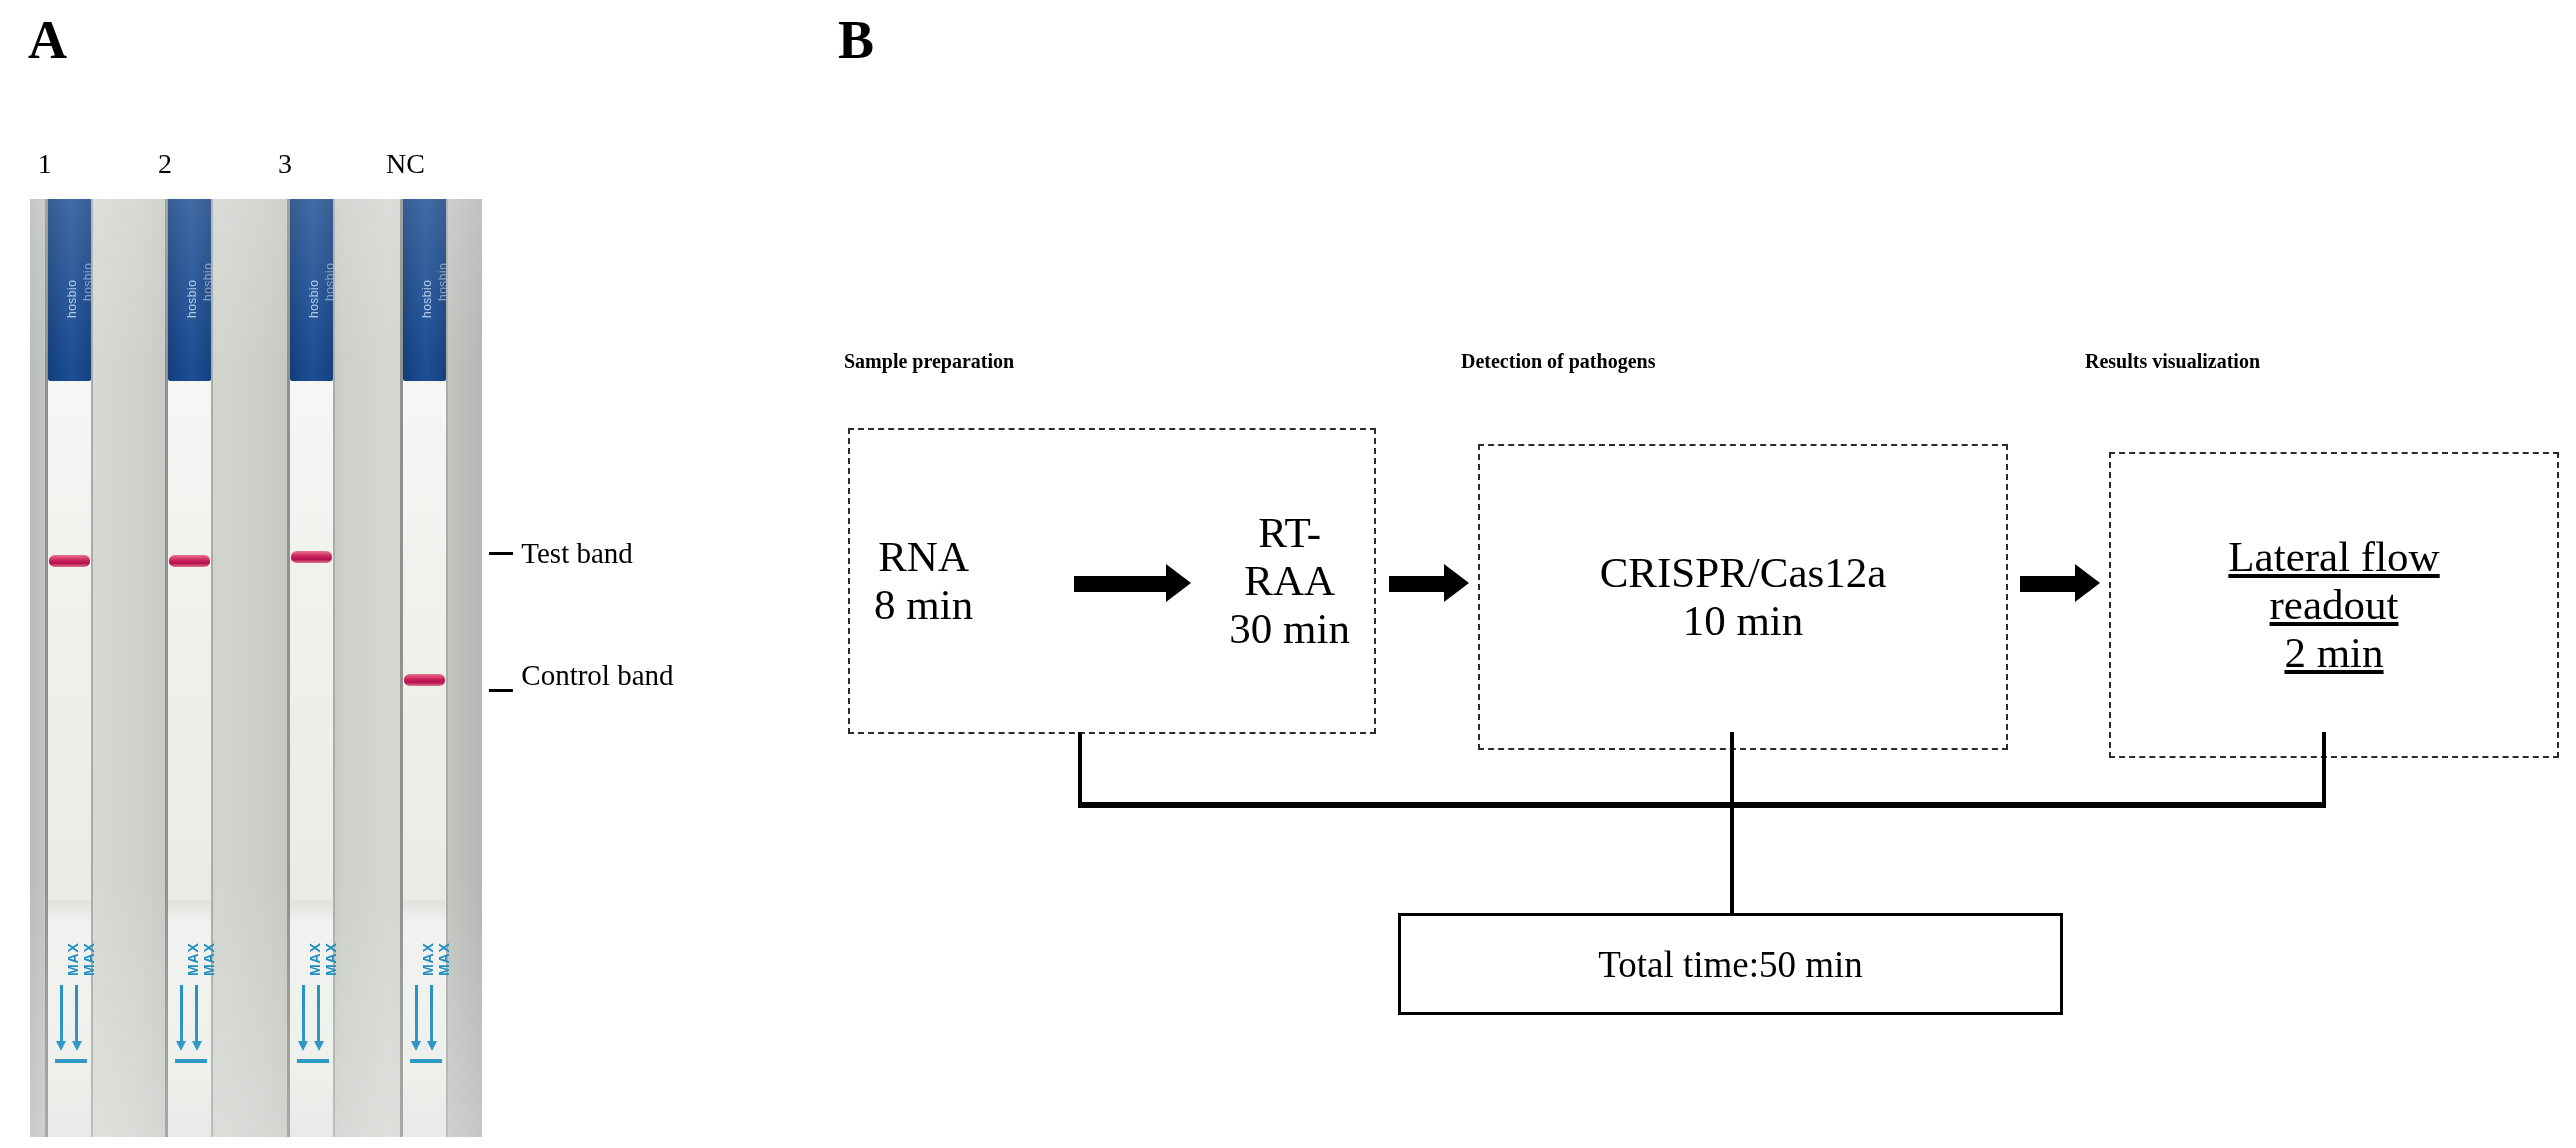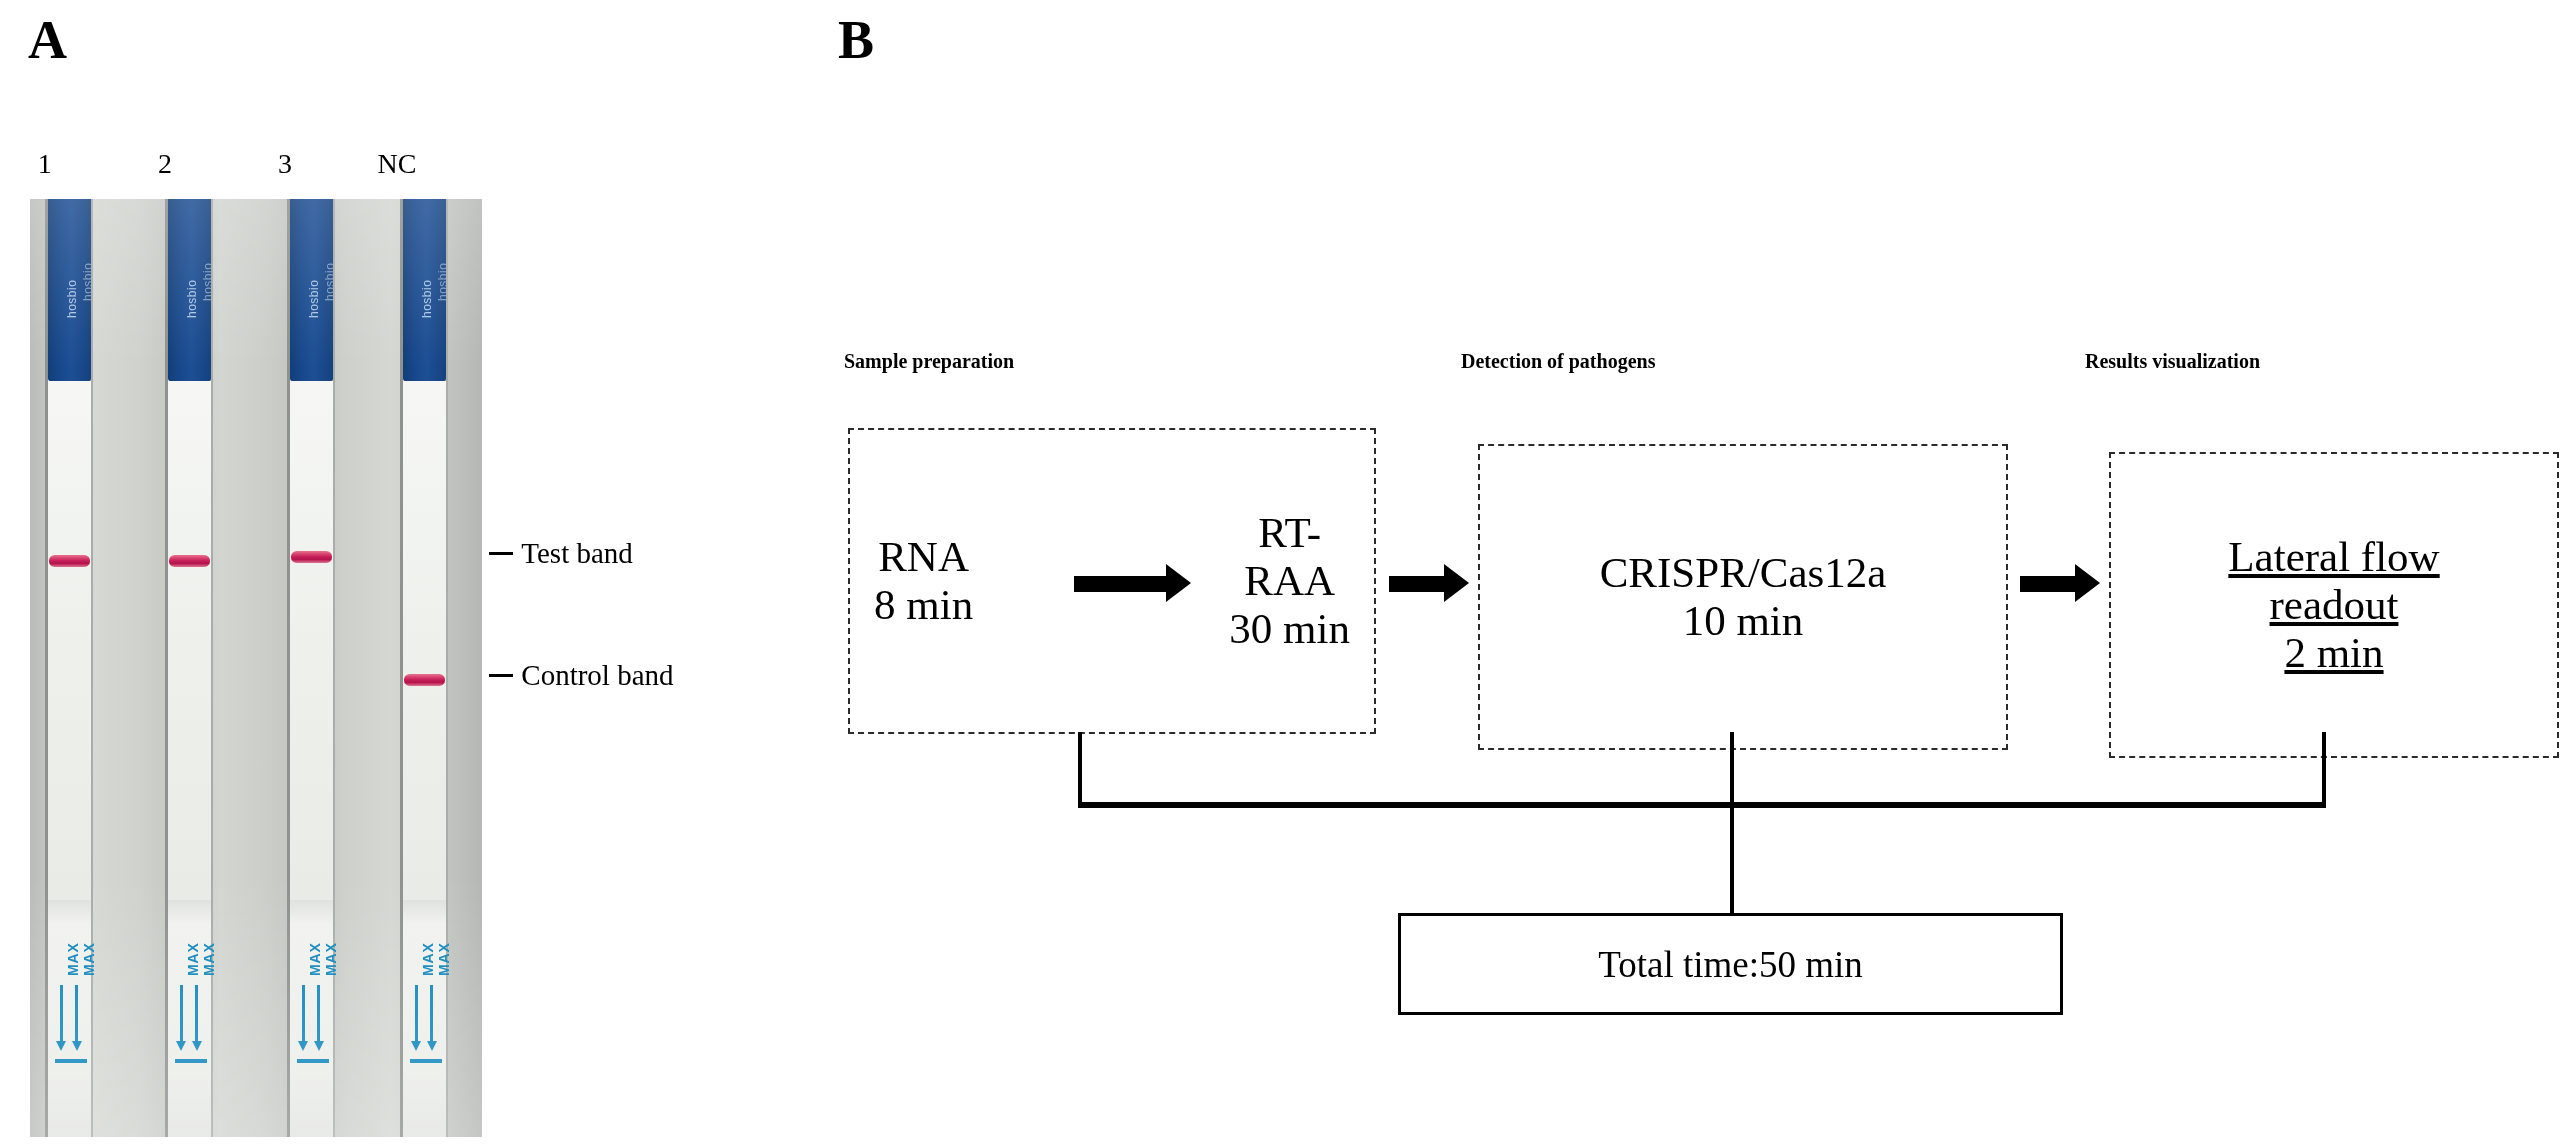--- a/index.html
+++ b/index.html
@@ -77,21 +77,21 @@
   #total-box .t{font-size:37px;white-space:nowrap;}
 </style>
 </head>
 <body>
 
 <div class="panel-letter" id="panel-a-letter">A</div>
 
 <div class="strip-label" style="left:16.7px;top:148px;">1</div>
 <div class="strip-label" style="left:137px;top:148px;">2</div>
 <div class="strip-label" style="left:257px;top:148px;">3</div>
-<div class="strip-label" style="left:369px;top:148px;">NC</div>
+<div class="strip-label" style="left:369px;top:148px;text-align:right;">NC</div>
 
 <div id="strip-photo">
 
   <div class="strip" style="left:15px;">
     <div class="cap">
       <span class="brand b1">hosbio</span>
       <span class="brand b2">hosbio</span>
     </div>
     <div class="membrane"></div>
     <div class="band" style="top:356px;"></div>
@@ -159,21 +159,21 @@
       </div>
     </div>
   </div>
 
 </div>
 
 <div class="callout" style="left:489px;top:537px;">
   <span class="dash"></span>
   <span class="txt">Test band</span>
 </div>
-<div class="callout" style="left:489px;top:659px;">
+<div class="callout" style="left:489px;top:659px;align-items:flex-end;">
   <span class="dash"></span>
   <span class="txt">Control band</span>
 </div>
 
 <div class="panel-letter" id="panel-b-letter">B</div>
 
 <div class="sec-head" style="left:844px;top:350px;">Sample preparation</div>
 <div class="sec-head" style="left:1461px;top:350px;">Detection of pathogens</div>
 <div class="sec-head" style="left:2085px;top:350px;">Results visualization</div>
 

